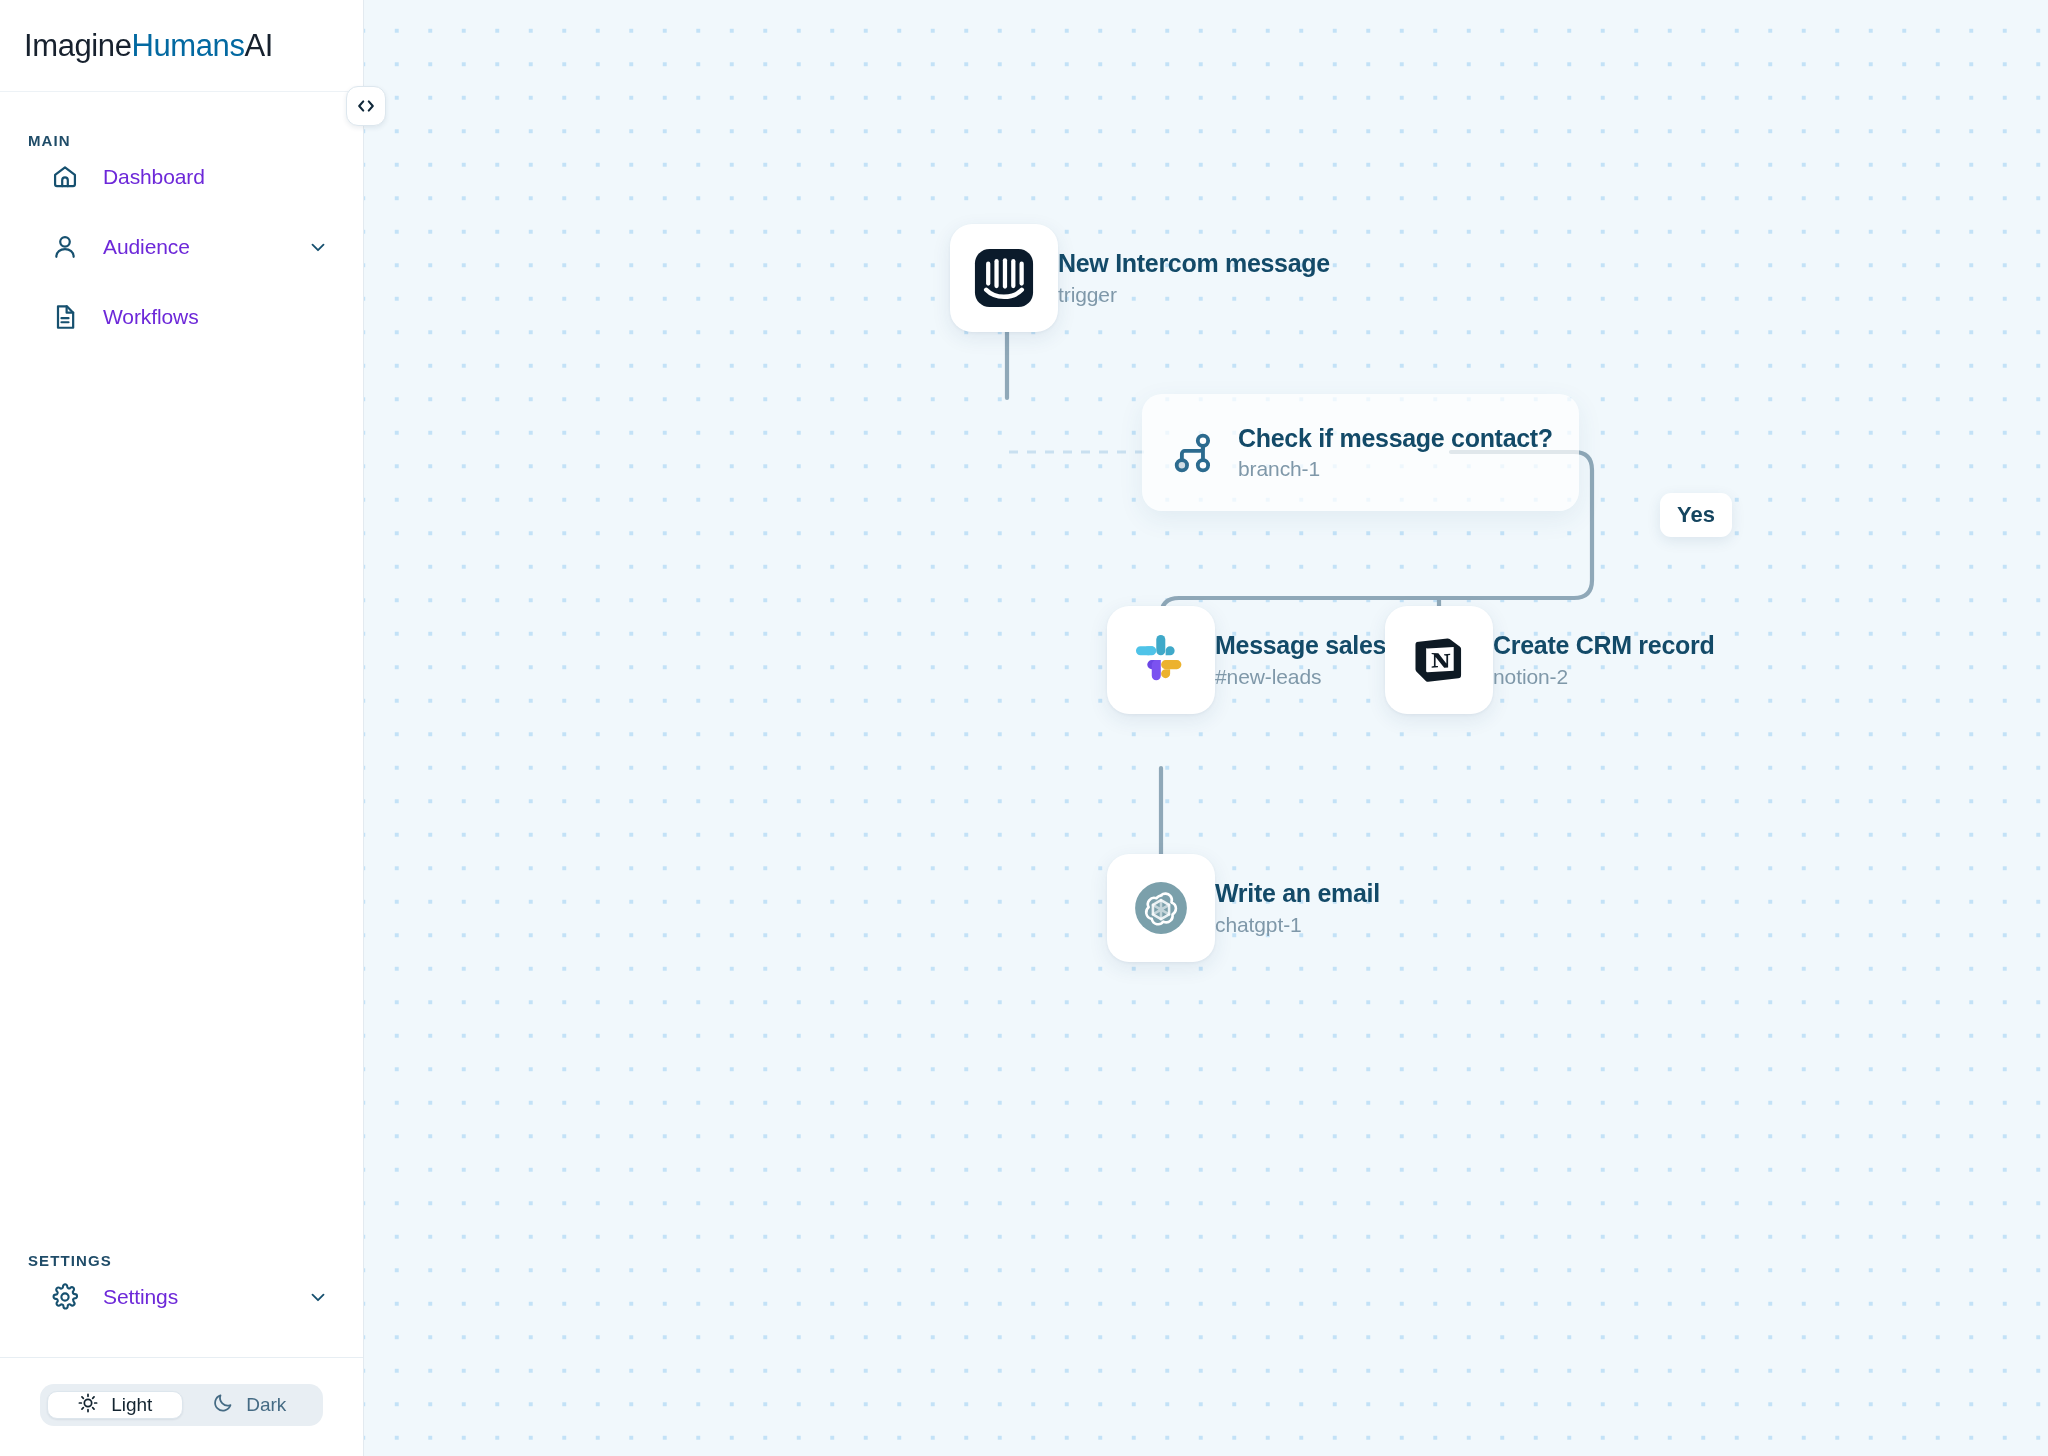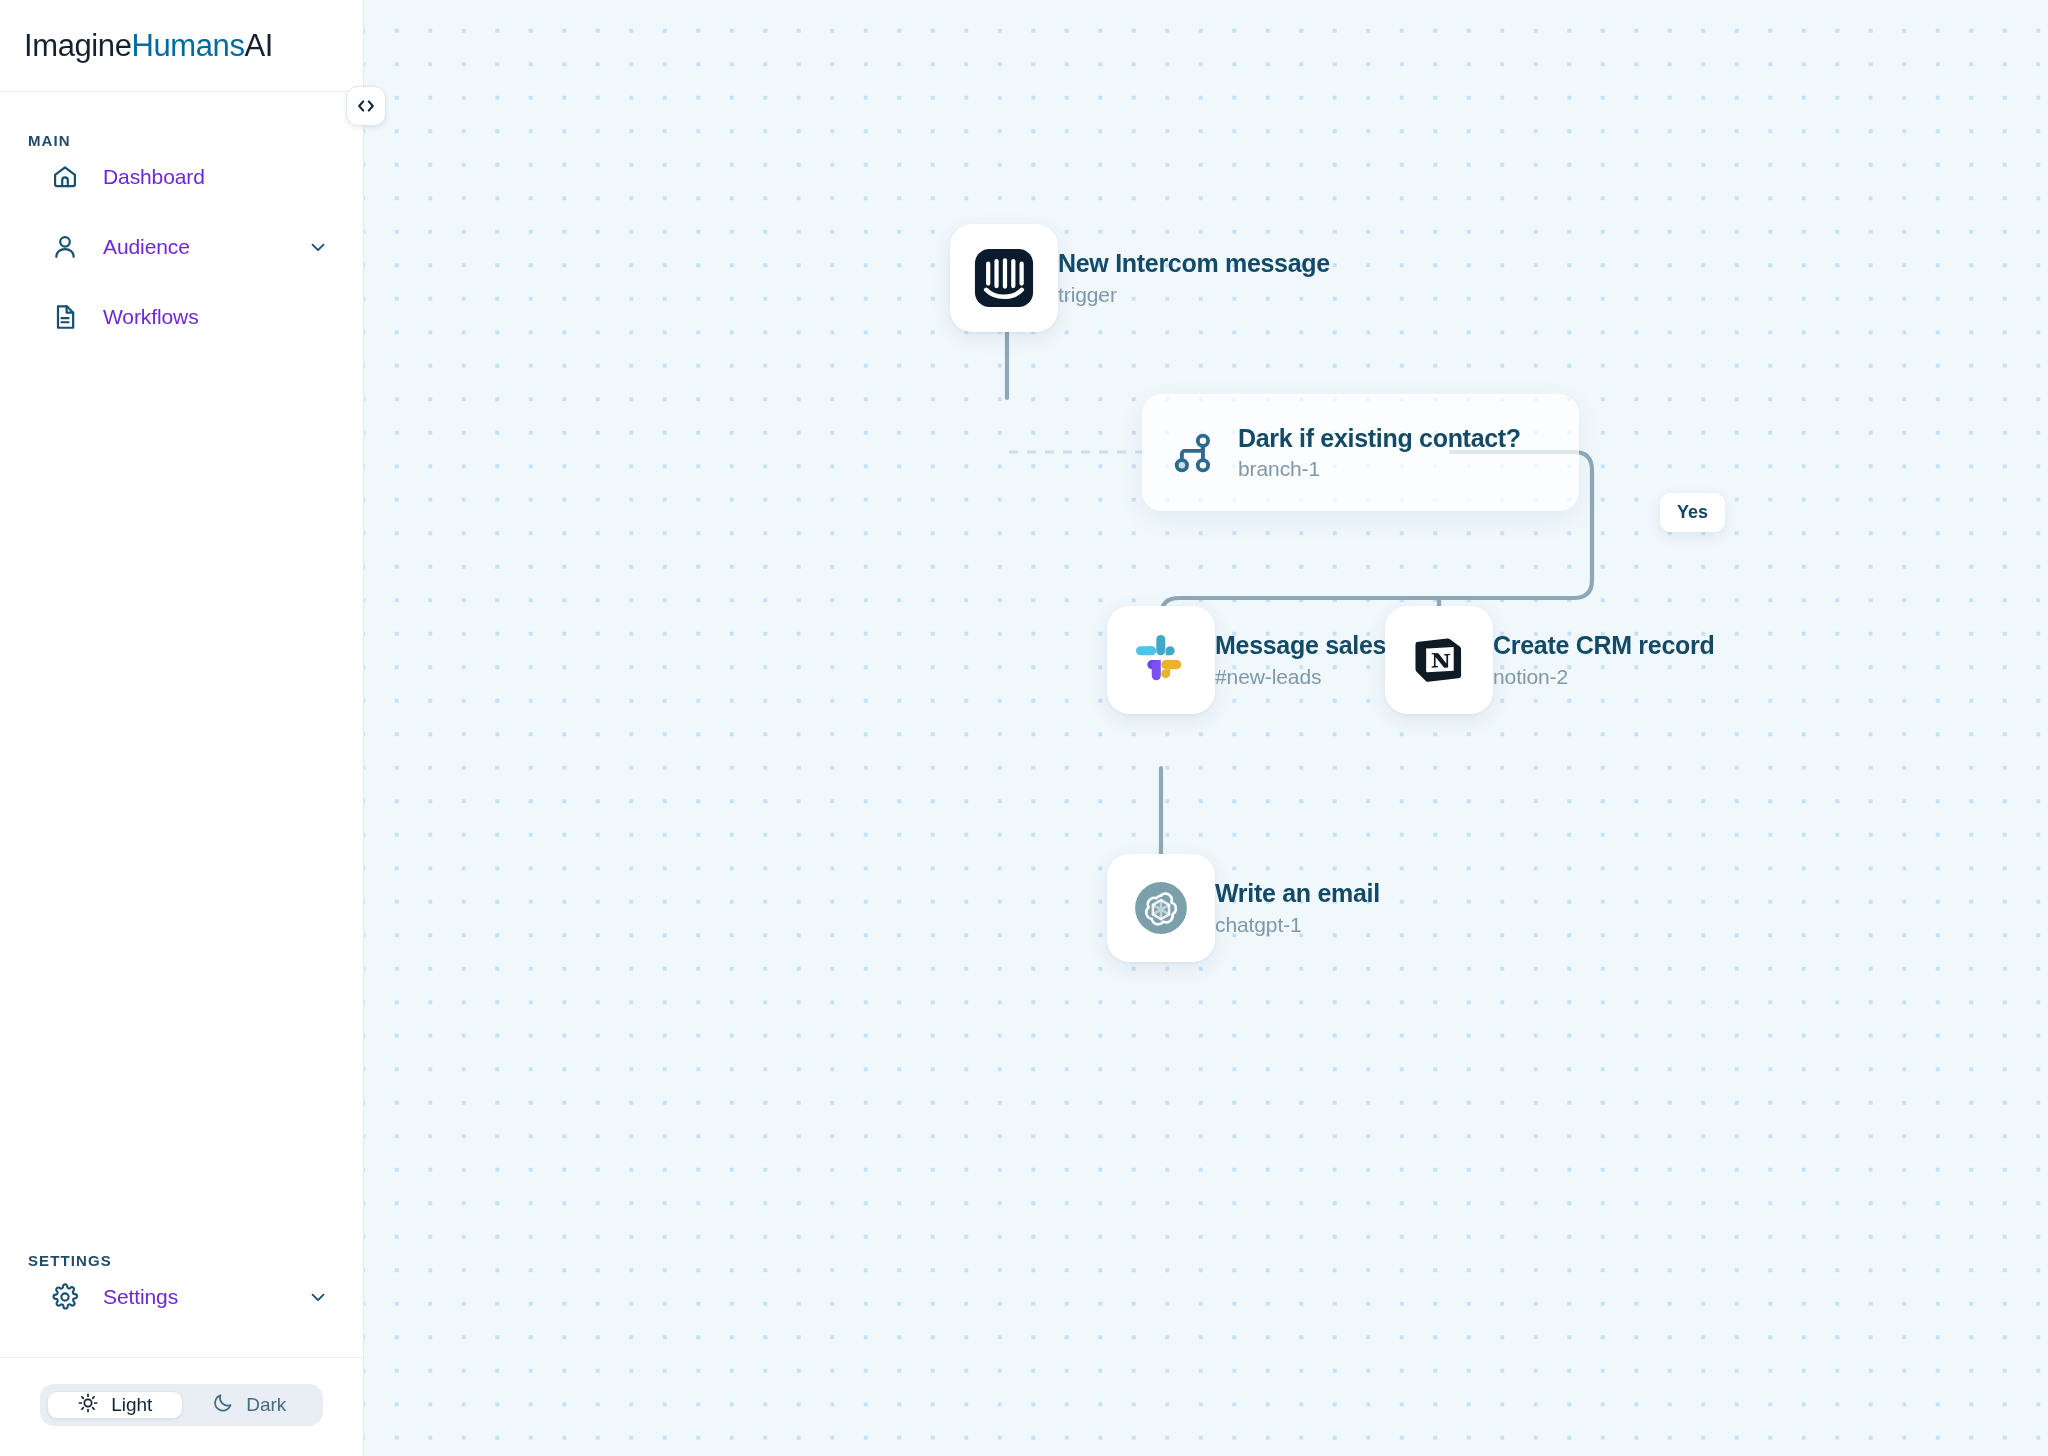--- a/index.html
+++ b/index.html
@@ -138,21 +138,21 @@
     box-shadow: 0 8px 26px rgba(40,90,130,.08);
     align-items: center; padding-left: 28px;
   }
   #node-branch .node-text { margin-left: 22px; }
   #node-branch .branch-icon { flex: 0 0 46px; width: 46px; height: 46px; }
 
   .edge-label {
     position: absolute;
     background: #ffffff; border-radius: 11px;
     padding: 9px 17px;
-    font-size: 18px; font-weight: 700; color: #15455f;
+    font-size: 22px; font-weight: 700; color: #15455f;
     box-shadow: 0 4px 14px rgba(30,70,110,.10);
   }
 </style>
 </head>
 <body>
 
 <div id="app">
 
   <aside id="sidebar">
 
@@ -298,21 +298,21 @@
       <span class="branch-icon">
         <svg width="46" height="46" viewBox="0 0 24 24" fill="none" stroke="#2c6b8f" stroke-width="2" stroke-linecap="round" stroke-linejoin="round">
           <circle cx="17.2" cy="5.6" r="2.7" fill="#ffffff"></circle>
           <circle cx="17.2" cy="18.4" r="2.7" fill="#ffffff"></circle>
           <circle cx="6.2" cy="18.4" r="2.7" fill="#cfdbe3"></circle>
           <path d="M17.2 8.3v7.4"></path>
           <path d="M6.2 15.7v-3.3a1.5 1.5 0 0 1 1.5-1.5h8a1.5 1.5 0 0 0 1.5-1.5"></path>
         </svg>
       </span>
       <div class="node-text">
-        <div class="node-title">Dark if existing contact?</div>
+        <div class="node-title">Check if message contact?</div>
         <div class="node-sub">branch-1</div>
       </div>
     </div>
 
     <div class="edge-label" style="left:1296px; top:493px;">Yes</div>
 
     <div class="node" id="node-slack" style="left:743px; top:606px;">
       <div class="node-card">
         <svg width="58" height="58" viewBox="0 0 54 54">
 

